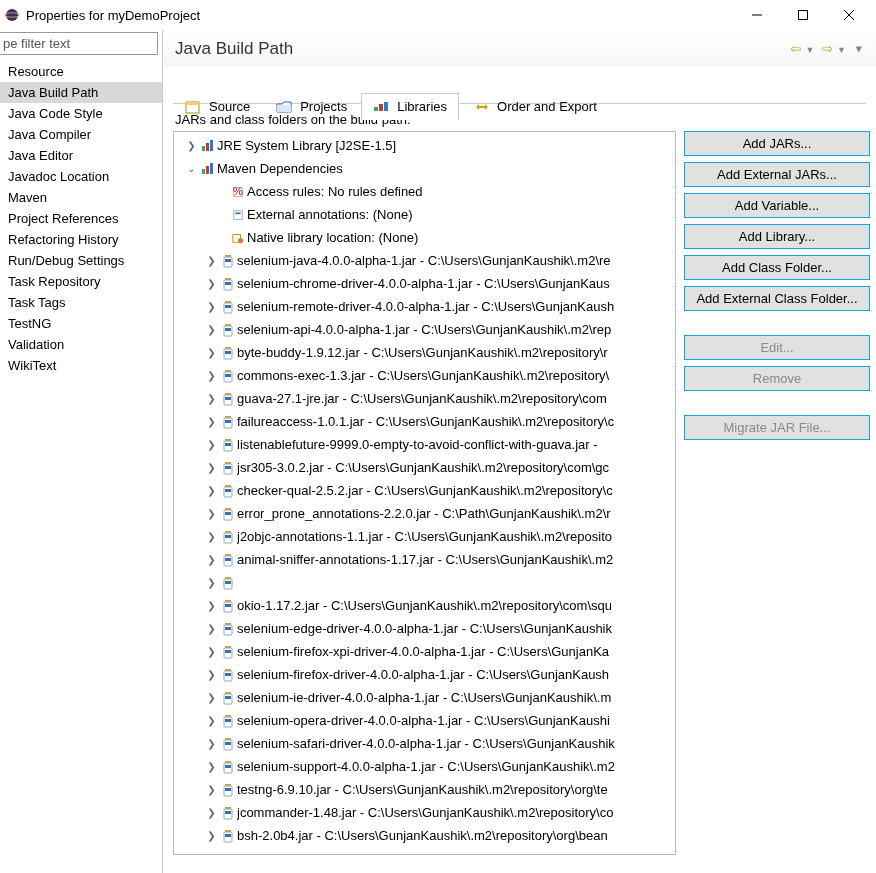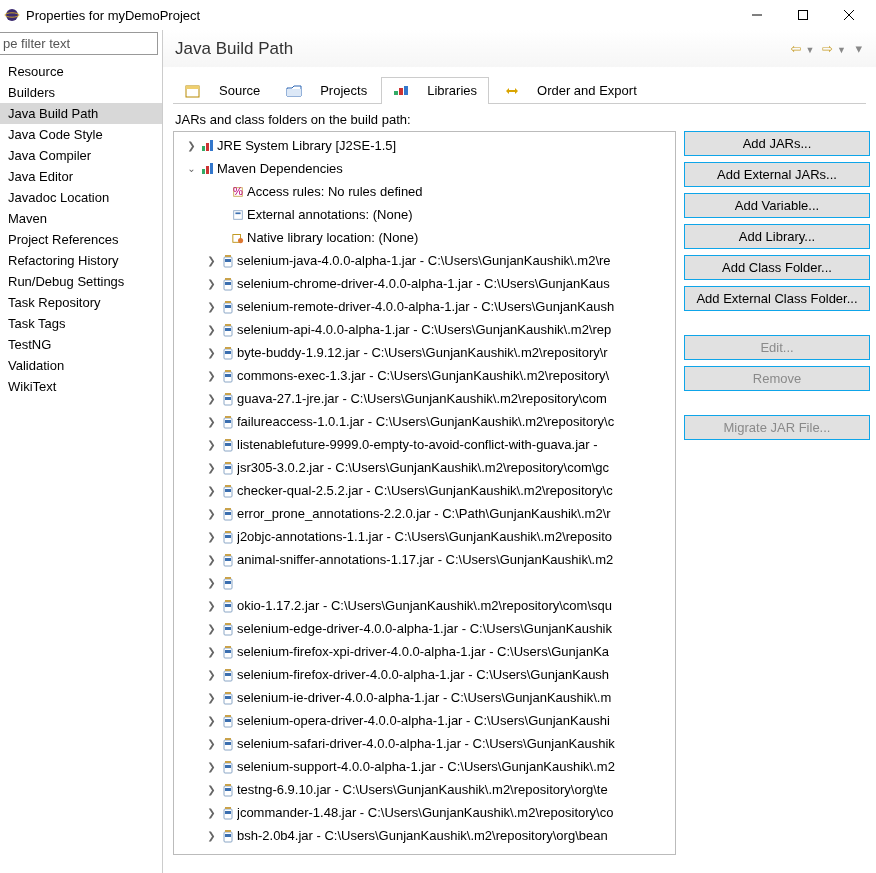--- a/index.html
+++ b/index.html
@@ -23,21 +23,21 @@
   .nav-item.selected { background: #d8d8d8; }
 
   
   .banner { height: 38px; padding: 0 12px; display: flex; align-items: center; border-bottom: 1px solid transparent;
             background: linear-gradient(#fff,#f6f6f6); }
   .banner-title { font-size: 17px; color: #333; flex:1; }
   .nav-arrows span { color: #c8a030; margin: 0 2px; }
 
   
   .tabbar { margin: 8px 10px 0 10px; border-bottom: 1px solid #ccc; display: flex; gap: 2px; }
-  .tab { padding: 5px 11px 6px; border: 1px solid transparent; border-bottom: none; display: flex; align-items: center; gap: 18px; position: relative; top: 1px; background: transparent; }
+  .tab { padding: 5px 11px 6px; border: 1px solid transparent; border-bottom: none; display: flex; align-items: center; gap: 8px; position: relative; top: 17px; background: transparent; }
   .tab.active { border-color: #ccc; background: #fff; }
   .tab-icon { width: 16px; height: 14px; display:inline-flex; }
 
   .content-label { margin: 8px 12px 4px; }
 
   .tree-wrap { margin: 0 0 0 10px; display:flex; }
   .tree { flex: 1; border: 1px solid #bbb; padding: 2px 0; height: 724px; overflow: hidden; }
   .sidebuttons { width: 200px; padding: 0 6px 0 8px; display:flex; flex-direction:column; gap:6px; }
   .btn { background: #e1e1e1; border: 1px solid #0ea5e9; text-align: center; padding: 4px 4px; white-space: nowrap; overflow: hidden; }
   .btn.disabled { color: #8a8a8a; }
@@ -83,21 +83,20 @@
       </svg>
     </div>
 </div>
 
 <div class="main">
 
   <div class="left-col">
     <div class="filter">pe filter text</div>
     <div class="nav" id="nav">
         <div class="nav-item">Resource</div>
-        <div class="nav-item">Builders</div>
         <div class="nav-item selected">Java Build Path</div>
         <div class="nav-item">Java Code Style</div>
         <div class="nav-item">Java Compiler</div>
         <div class="nav-item">Java Editor</div>
         <div class="nav-item">Javadoc Location</div>
         <div class="nav-item">Maven</div>
         <div class="nav-item">Project References</div>
         <div class="nav-item">Refactoring History</div>
         <div class="nav-item">Run/Debug Settings</div>
         <div class="nav-item">Task Repository</div>

